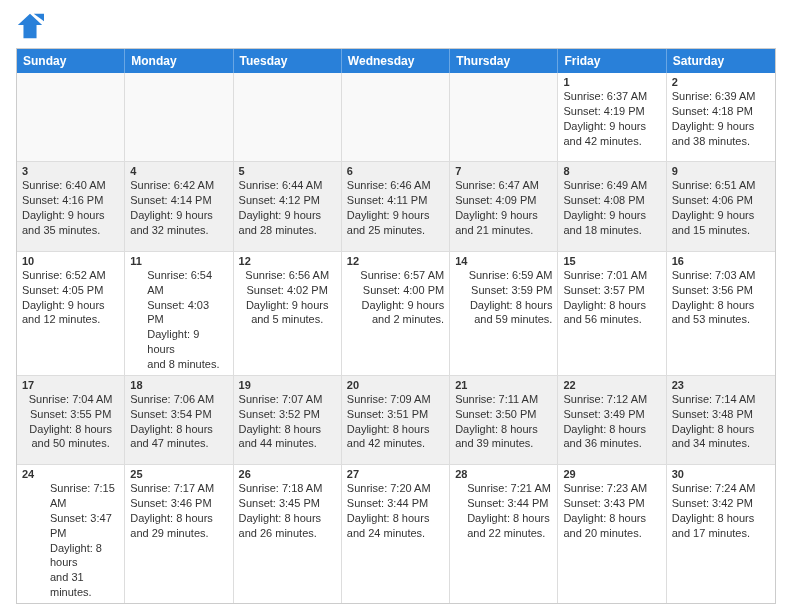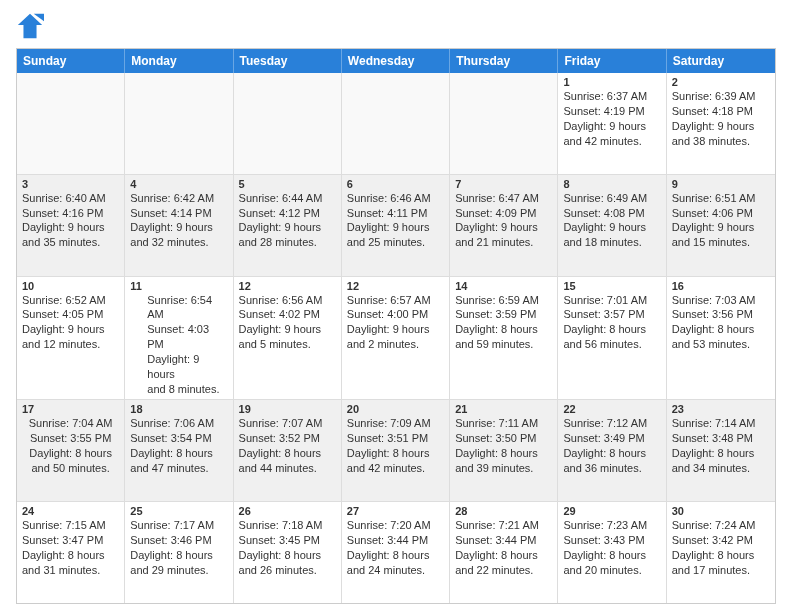--- a/index.html
+++ b/index.html
@@ -222,35 +222,35 @@
           </div>
           <div class="cal-cell">
             <span class="day-num">11</span>
             <div class="cell-info" style="white-space: pre-line; margin-left: 17px;">Sunrise: 6:54 AM
 Sunset: 4:03 PM
 Daylight: 9 hours
 and 8 minutes.</div>
           </div>
           <div class="cal-cell">
             <span class="day-num">12</span>
-            <div class="cell-info" style="white-space: pre-line;">Sunrise: 6:56 AM
+            <div class="cell-info" style="white-space: pre-line; text-align: center;">Sunrise: 6:56 AM
 Sunset: 4:02 PM
 Daylight: 9 hours
 and 5 minutes.</div>
           </div>
           <div class="cal-cell">
             <span class="day-num">12</span>
-            <div class="cell-info" style="white-space: pre-line;">Sunrise: 6:57 AM
+            <div class="cell-info" style="white-space: pre-line; text-align: right;">Sunrise: 6:57 AM
 Sunset: 4:00 PM
 Daylight: 9 hours
 and 2 minutes.</div>
           </div>
           <div class="cal-cell">
             <span class="day-num">14</span>
-            <div class="cell-info" style="white-space: pre-line;">Sunrise: 6:59 AM
+            <div class="cell-info" style="white-space: pre-line; text-align: right;">Sunrise: 6:59 AM
 Sunset: 3:59 PM
 Daylight: 8 hours
 and 59 minutes.</div>
           </div>
           <div class="cal-cell">
             <span class="day-num">15</span>
             <div class="cell-info" style="white-space: pre-line;">Sunrise: 7:01 AM
 Sunset: 3:57 PM
 Daylight: 8 hours
 and 56 minutes.</div>
@@ -310,21 +310,21 @@
             <span class="day-num">23</span>
             <div class="cell-info" style="white-space: pre-line;">Sunrise: 7:14 AM
 Sunset: 3:48 PM
 Daylight: 8 hours
 and 34 minutes.</div>
           </div>
         </div>
         <div class="cal-row">
           <div class="cal-cell">
             <span class="day-num">24</span>
-            <div class="cell-info" style="white-space: pre-line;">Sunrise: 7:15 AM
+            <div class="cell-info" style="white-space: pre-line; margin-left: 28px;">Sunrise: 7:15 AM
 Sunset: 3:47 PM
 Daylight: 8 hours
 and 31 minutes.</div>
           </div>
           <div class="cal-cell">
             <span class="day-num">25</span>
             <div class="cell-info" style="white-space: pre-line;">Sunrise: 7:17 AM
 Sunset: 3:46 PM
 Daylight: 8 hours
 and 29 minutes.</div>
@@ -338,21 +338,21 @@
           </div>
           <div class="cal-cell">
             <span class="day-num">27</span>
             <div class="cell-info" style="white-space: pre-line;">Sunrise: 7:20 AM
 Sunset: 3:44 PM
 Daylight: 8 hours
 and 24 minutes.</div>
           </div>
           <div class="cal-cell">
             <span class="day-num">28</span>
-            <div class="cell-info" style="white-space: pre-line;">Sunrise: 7:21 AM
+            <div class="cell-info" style="white-space: pre-line; margin-left: 12px;">Sunrise: 7:21 AM
 Sunset: 3:44 PM
 Daylight: 8 hours
 and 22 minutes.</div>
           </div>
           <div class="cal-cell">
             <span class="day-num">29</span>
             <div class="cell-info" style="white-space: pre-line;">Sunrise: 7:23 AM
 Sunset: 3:43 PM
 Daylight: 8 hours
 and 20 minutes.</div>

